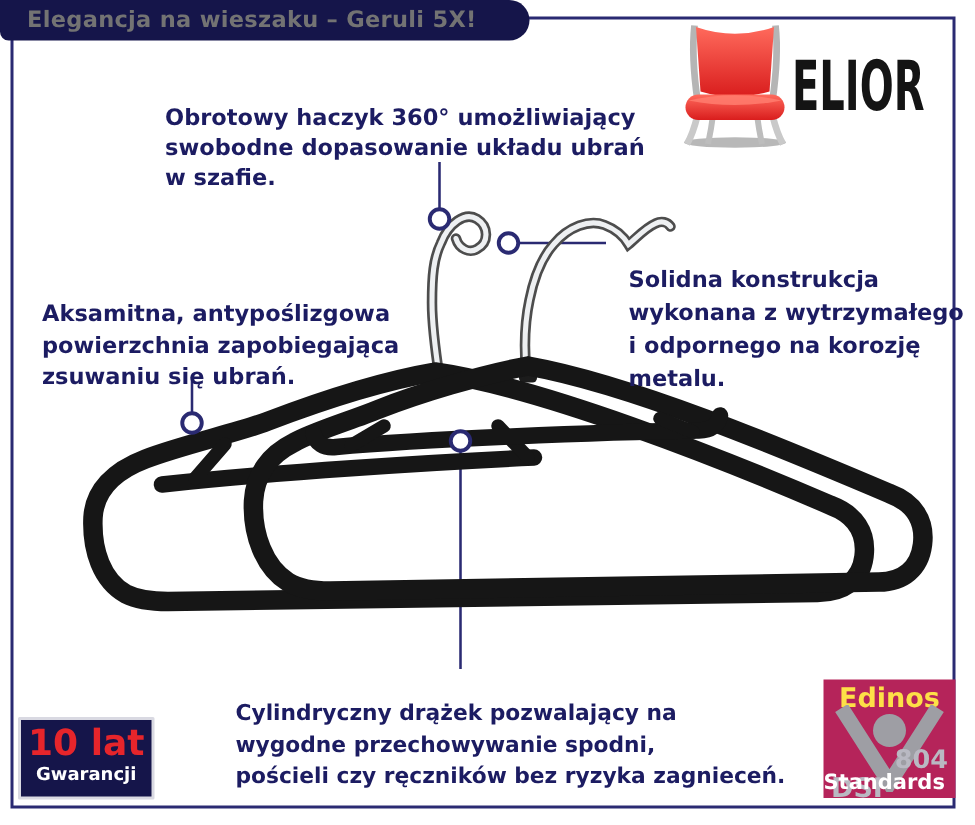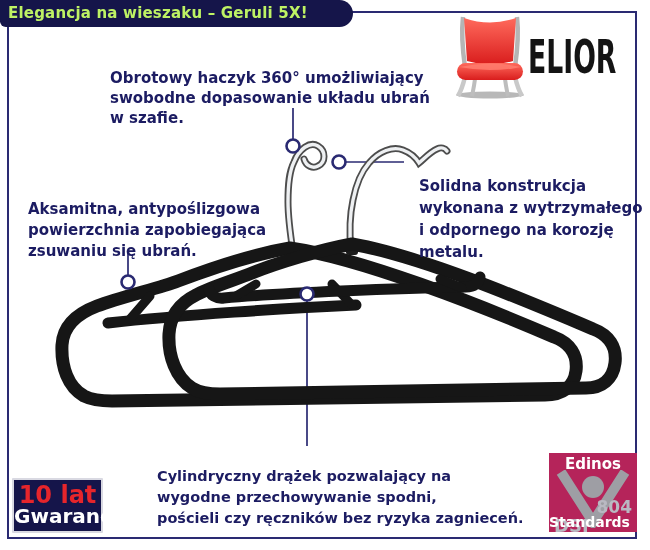--- a/index.html
+++ b/index.html
@@ -8,22 +8,22 @@
     overflow:hidden;font-family:"DejaVu Sans","Liberation Sans",sans-serif;
   }
   
   .frame{
     position:absolute;left:7px;top:11px;width:630px;height:528px;
     border:2px solid #2a2a72;z-index:1;box-sizing:border-box;
   }
   
   .banner{
     position:absolute;left:0;top:0;width:353px;height:27px;z-index:6;
-    background:#15154a;color:#bef264;font-weight:bold;font-size:15px;
-    line-height:27px;padding-left:8px;box-sizing:border-box;
+    background:#15154a;color:#737373;font-weight:bold;font-size:15px;
+    line-height:27px;padding-left:18px;box-sizing:border-box;
     border-radius:0 14px 14px 6px;letter-spacing:0.2px;
   }
   
   .brand-name{
     position:absolute;left:528px;top:30px;z-index:3;color:#141414;
     font-size:46px;font-weight:bold;letter-spacing:0px;
     transform:scaleX(0.58);transform-origin:left top;white-space:nowrap;
   }
   .chair-wrap{position:absolute;left:451px;top:15px;width:78px;height:84px;z-index:3;}
   
@@ -37,28 +37,28 @@
   .ann-bar{left:157px;top:451px;line-height:21px;font-size:14.5px;}
   
   .scene{position:absolute;left:0;top:0;z-index:2;}
   
   .warranty{
     position:absolute;left:12px;top:478px;width:91px;height:55px;z-index:5;
     background:#15154a;border:2px solid #d9d9e2;border-radius:1px;
     box-sizing:border-box;text-align:center;
   }
   .warranty .years{color:#e6252b;font-weight:bold;font-size:24px;line-height:28px;margin-top:1px;}
-  .warranty .label{color:#ffffff;font-weight:bold;font-size:20px;line-height:18px;margin-top:-2px;}
+  .warranty .label{color:#ffffff;font-weight:bold;font-size:12px;line-height:18px;margin-top:-2px;}
   
   .cert{
     position:absolute;left:549px;top:453px;width:88px;height:79px;z-index:5;
     background:#b5245a;box-sizing:border-box;overflow:hidden;
   }
   .cert .title{position:absolute;left:0;top:2px;width:100%;text-align:center;
-    color:#ffffff;font-weight:bold;font-size:15px;}
+    color:#fde047;font-weight:bold;font-size:18px;}
   .cert .vmark{position:absolute;left:6px;top:17px;}
   .cert .dsi{position:absolute;left:5px;top:62px;color:#b9b9c2;font-weight:bold;font-size:18px;}
   .cert .num{position:absolute;right:5px;top:44px;color:#b9b9c2;font-weight:bold;font-size:17px;}
   .cert .bottom{position:absolute;left:0;bottom:2px;width:100%;text-align:left;
     color:#ffffff;font-weight:bold;font-size:14px;}
 </style>
 </head>
 <body>
 
 <div id="stage">

